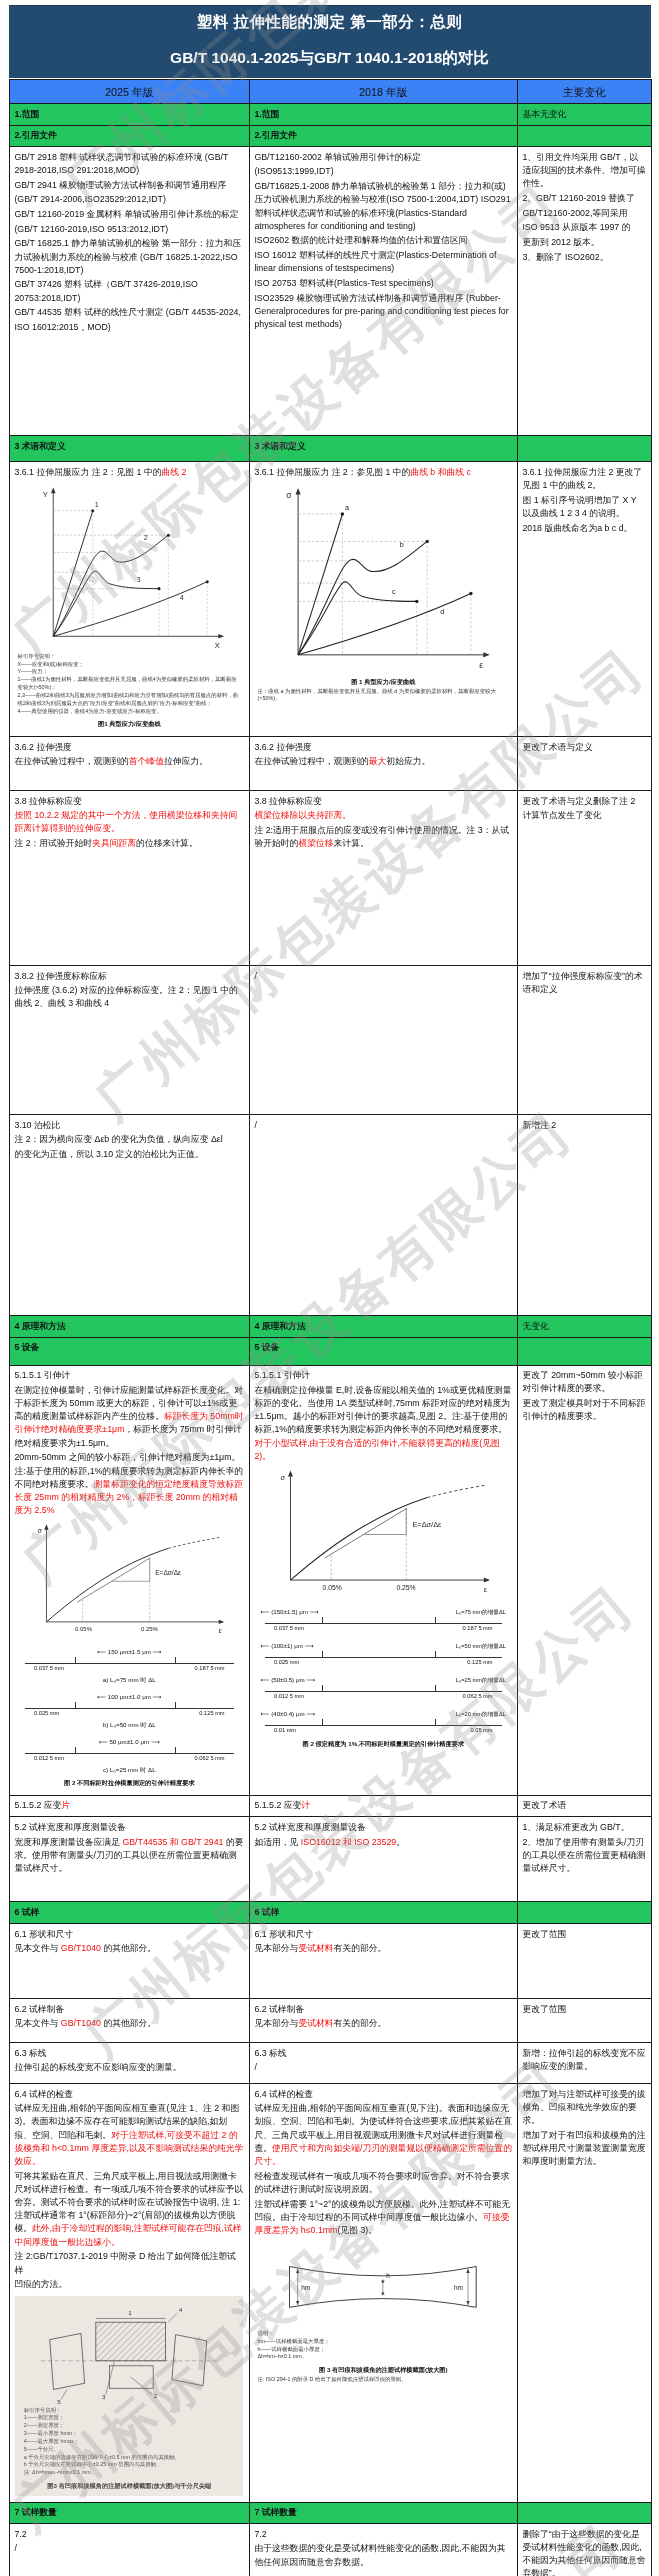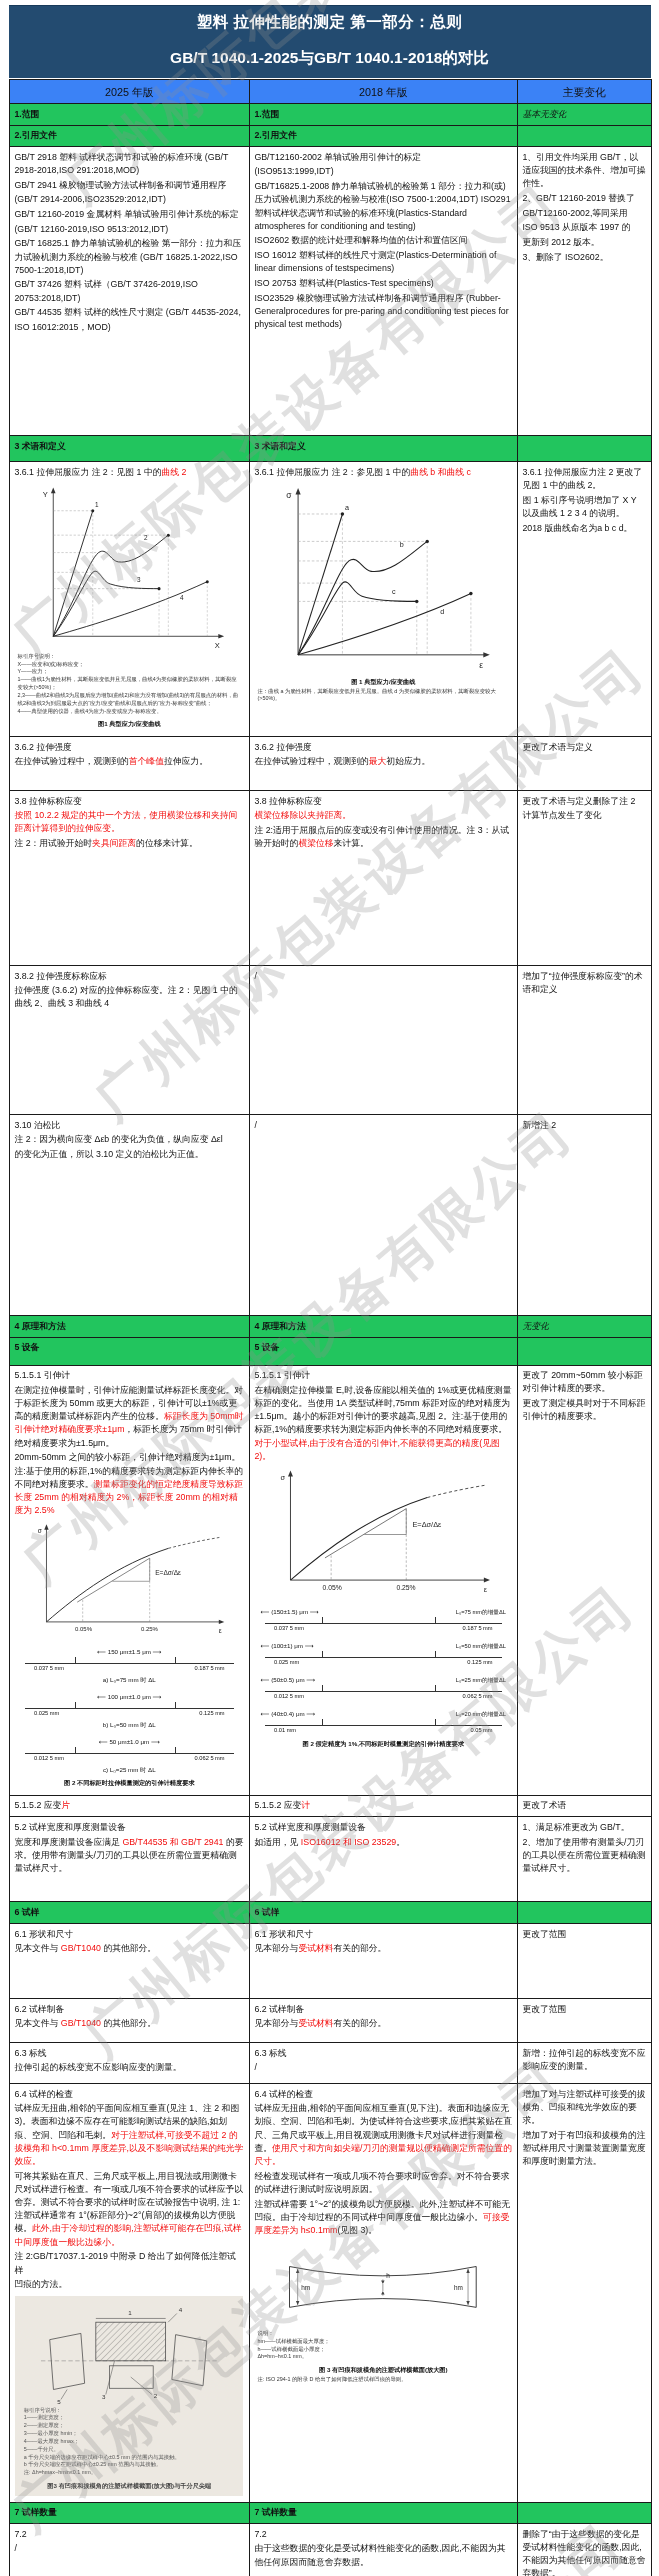--- a/index.html
+++ b/index.html
@@ -6,21 +6,21 @@
   body{width:659px;font-family:"Liberation Sans","DejaVu Sans",sans-serif;color:#111;}
   .page{position:relative;width:659px;min-height:3476px;overflow:hidden;background:#fff;}
   .banner{margin:5.2px auto 0;width:642px;background:#234B70;border-top:1.5px solid #17395A;color:#fff;text-align:center;padding:6.2px 0 8.2px;}
   .banner-line1{font-size:15.5px;font-weight:bold;letter-spacing:0.5px;}
   .banner-line2{font-size:15.5px;font-weight:bold;margin-top:15px;}
   table.cmp{table-layout:fixed;width:642px;margin:1.5px 0 0 8.8px;border-collapse:collapse;border:1px solid #1a1a1a;background:#fff;}
   col.c0{width:240px;} col.c1{width:268px;} col.c2{width:134px;}
   th,td{border:0.5px solid #1a1a1a;vertical-align:top;padding:2.1px 4.6px;font-size:8.8px;line-height:1.5;word-wrap:break-word;}
   thead th{background:#3b82f6;font-weight:normal;font-size:10.8px;text-align:center;padding:3.6px 2.1px;color:#111;}
   tr.section td{background:#22c55e;font-weight:bold;}
-  tr.section td.col2{font-weight:normal;font-style:italic;}
+  tr.section td.col2{font-weight:normal;}
   p.para{margin:1.5px 0;}
   .red{color:#F20C0C;}
   .figure{margin:5.2px 0;}
   .fig-svg{display:block;margin:0 auto;width:86%;height:auto;}
   .fig-caption{font-size:6.2px;font-weight:bold;text-align:center;margin:4.1px 0 1px;}
   .fig-note{font-size:5.4px;color:#333;line-height:1.45;margin:0 3.1px;}
   .photo{background:#ECE8E1;padding:5.2px 5.2px 4.1px;margin:4.1px 1px;}
   .photo .fig-note{color:#555;}
   .photo .fig-caption{color:#444;}
   .ruler{margin:8.2px 2.1px 4.1px;}

